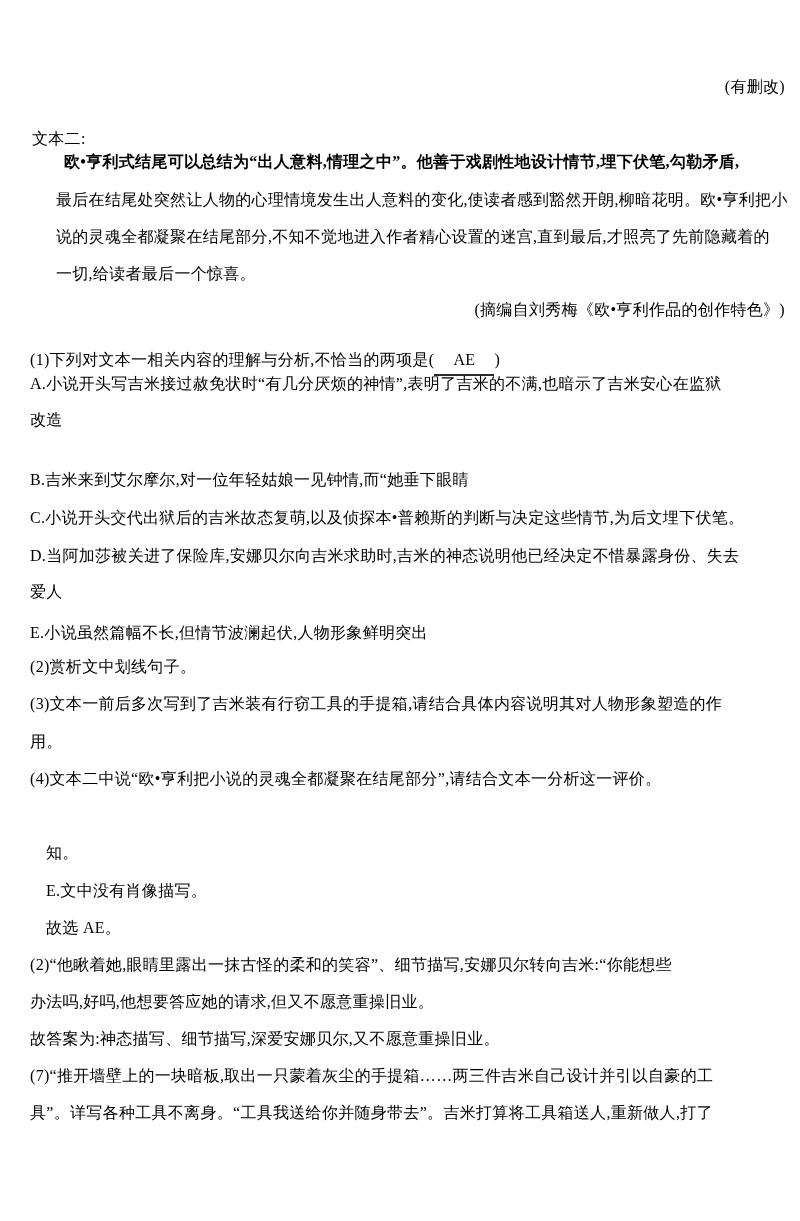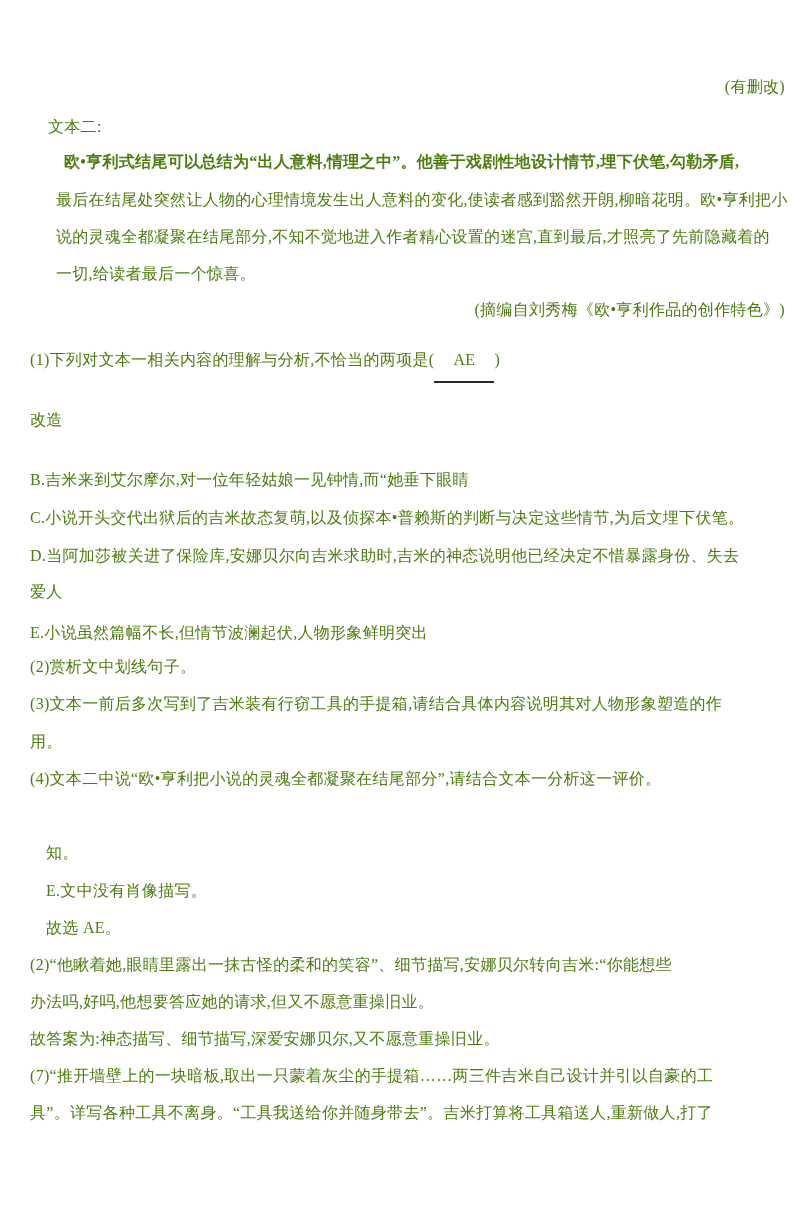--- a/index.html
+++ b/index.html
@@ -11,31 +11,31 @@
     color:#1e1e1e;
     overflow:hidden;
   }
   .line{
     position:absolute;
     left:30px;
     font-size:16px;
     line-height:26px;
     letter-spacing:0.3px;
     white-space:nowrap;
-    color:#4d7c0f;
+    color:#000000;
   }
   .indent-body{left:38px;margin-left:18px;}
-  .indent-label{left:48px;}
+  .indent-label{left:32px;margin-top:12px;}
   .indent-para{left:64px;font-weight:bold;}
   .indent-ans{left:46px;}
   .right-align{left:auto;right:15px;text-align:right;}
   .blank{
     display:inline-block;
     min-width:30px;
-    padding:0 15px 11px 15px;
+    padding:0 15px 4px 15px;
     border-bottom:2px solid #2b2b2b;
     text-align:center;
     line-height:20px;
     margin-top:16px;
   }
 </style>
 </head>
 <body>
 
 <div id="page">
@@ -48,20 +48,21 @@
   <div class="line indent-body" style="top:187px">最后在结尾处突然让人物的心理情境发生出人意料的变化,使读者感到豁然开朗,柳暗花明。欧•亨利把小</div>
   <div class="line indent-body" style="top:224px">说的灵魂全都凝聚在结尾部分,不知不觉地进入作者精心设置的迷宫,直到最后,才照亮了先前隐藏着的</div>
   <div class="line right-align" style="top:297px">(摘编自刘秀梅《欧•亨利作品的创作特色》)</div>
 
   <div class="line indent-body" style="top:261px">一切,给读者最后一个惊喜。</div>
 
   <div class="line" style="top:334px">
     <span>(1)下列对文本一相关内容的理解与分析,不恰当的两项是(</span><span class="blank">AE</span><span>)</span>
   </div>
 
+  <div class="line" style="top:371px">A.小说开头写吉米接过赦免状时“有几分厌烦的神情”,表明了吉米的不满,也暗示了吉米安心在监狱</div>
   <div class="line" style="top:407px">改造</div>
   <div class="line" style="top:467px">B.吉米来到艾尔摩尔,对一位年轻姑娘一见钟情,而“她垂下眼睛</div>
   <div class="line" style="top:505px">C.小说开头交代出狱后的吉米故态复萌,以及侦探本•普赖斯的判断与决定这些情节,为后文埋下伏笔。</div>
   <div class="line" style="top:543px">D.当阿加莎被关进了保险库,安娜贝尔向吉米求助时,吉米的神态说明他已经决定不惜暴露身份、失去</div>
   <div class="line" style="top:579px">爱人</div>
   <div class="line" style="top:620px">E.小说虽然篇幅不长,但情节波澜起伏,人物形象鲜明突出</div>
 
   <div class="line" style="top:654px">(2)赏析文中划线句子。</div>
   <div class="line" style="top:691px">(3)文本一前后多次写到了吉米装有行窃工具的手提箱,请结合具体内容说明其对人物形象塑造的作</div>
   <div class="line" style="top:729px">用。</div>

